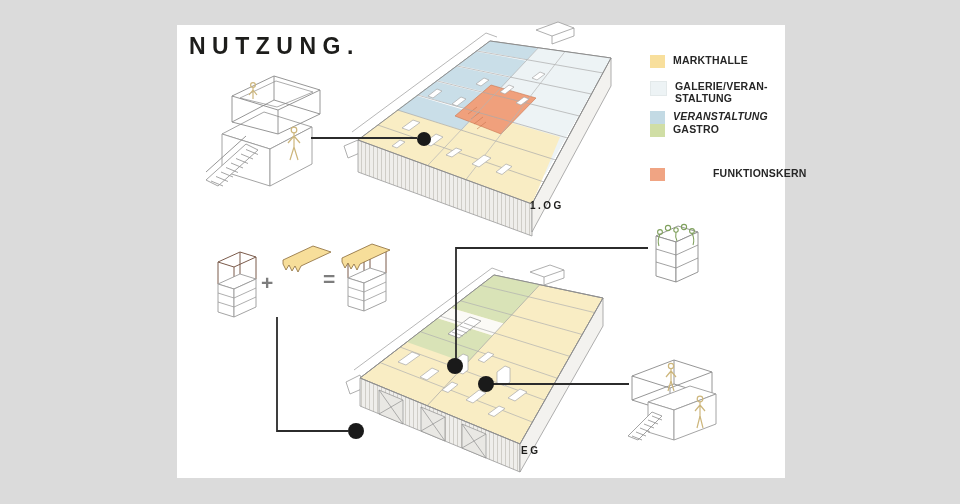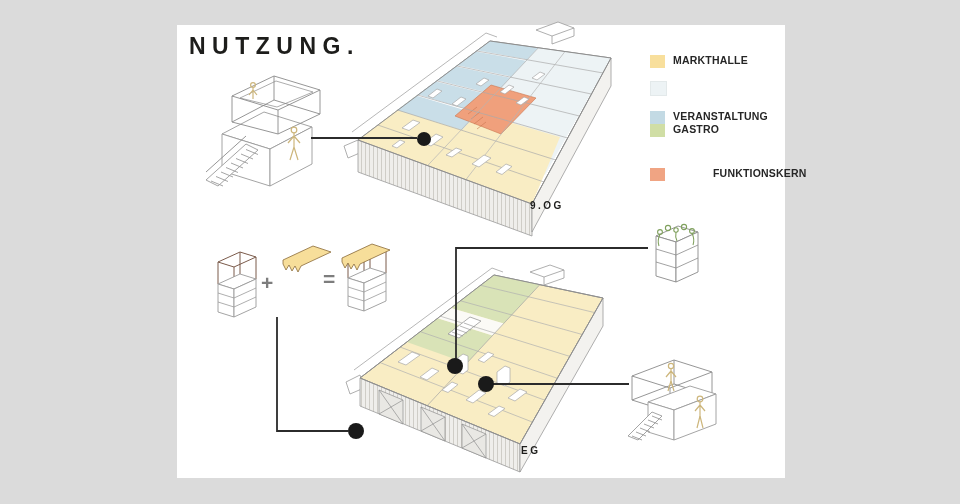--- a/index.html
+++ b/index.html
@@ -190,32 +190,34 @@
       <circle cx="424" cy="139" r="7"></circle>
       <circle cx="455" cy="366" r="8"></circle>
       <circle cx="486" cy="384" r="8"></circle>
       <circle cx="356" cy="431" r="8"></circle>
     </g>
   </svg>
 
   <div class="op" style="left:261px;top:272px;">+</div>
   <div class="op" style="left:323px;top:268px;">=</div>
 
-  <div class="floor-label" style="left:530px;top:200px;">9.OG</div>
+  <div class="floor-label" style="left:530px;top:200px;">1.OG</div>
   <div class="floor-label" style="left:521px;top:445px;">EG</div>
 
   <div>
     <div class="legend-row" style="left:650px;top:54px;">
       <div class="swatch" style="background-color: rgb(248, 223, 156);"></div>
       <div class="legend-label">MARKTHALLE</div>
     </div>
     <div class="legend-row" style="left:650px;top:80px;">
       <div class="swatch" style="border: 1px solid rgb(227, 233, 234); background-color: rgb(237, 243, 245);"></div>
-    </div>
-    <div class="legend-row" style="left:650px;top:110px;">
+      <div class="legend-label">GALERIE/VERAN-
+STALTUNG</div>
+    </div>
+    <div class="legend-row" style="left:650px;top:110px;font-style:italic;">
       <div class="swatch" style="background-color: rgb(195, 218, 228);"></div>
       <div class="legend-label">VERANSTALTUNG</div>
     </div>
     <div class="legend-row" style="left:650px;top:123px;">
       <div class="swatch" style="background-color: rgb(208, 222, 165);"></div>
       <div class="legend-label">GASTRO</div>
     </div>
     <div class="legend-row" style="left:650px;top:167px;gap:48px;">
       <div class="swatch" style="background-color: rgb(240, 164, 131);"></div>
       <div class="legend-label">FUNKTIONSKERN</div>

